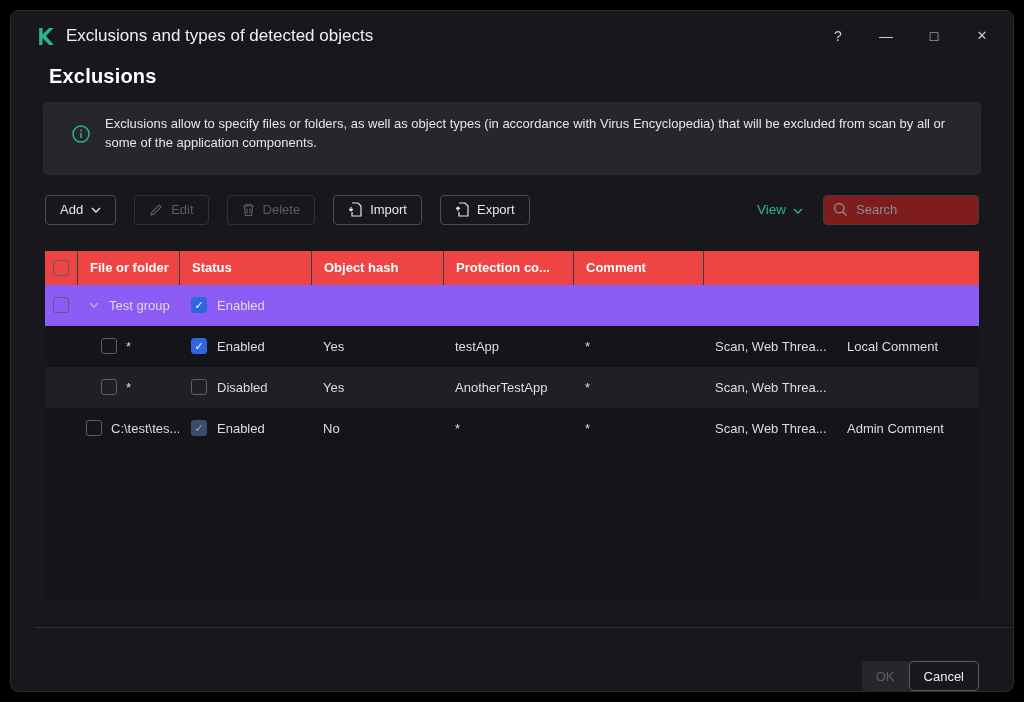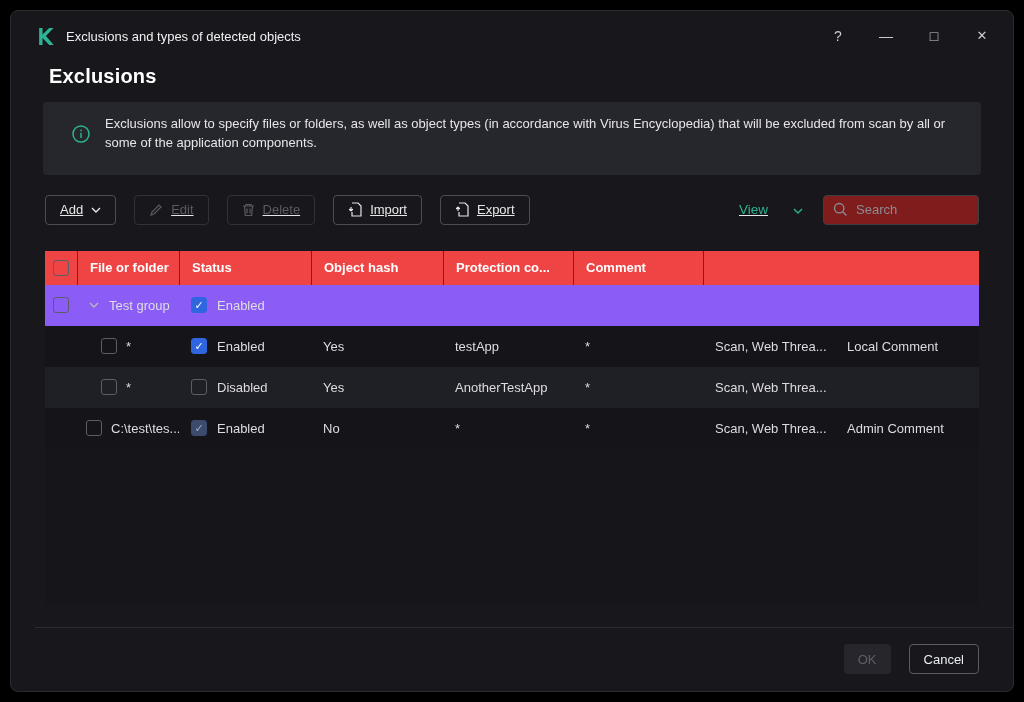--- a/index.html
+++ b/index.html
@@ -6,44 +6,44 @@
   html, body { width: 1024px; height: 702px; background: #000; overflow: hidden;
     font-family: "Liberation Sans", "DejaVu Sans", sans-serif; }
   .window {
     width: 1004px; height: 682px; margin: 10px; background: #17171c;
     border: 1px solid #2a2a31; border-radius: 8px; display: flex; flex-direction: column;
     color: #e8e8ea; overflow: hidden;
   }
   
   .titlebar { flex: none; height: 50px; display: flex; align-items: center; padding: 0 22px 0 26px; }
   .logo { width: 17px; height: 17px; display: inline-flex; }
-  .win-title { font-size: 13px; color: #f0f0f2; margin-left: 12px; }
+  .win-title { font-size: 17px; color: #f0f0f2; margin-left: 12px; }
   .win-controls { margin-left: auto; display: flex; align-items: center; gap: 30px; }
   .win-ctl { background: none; border: none; color: #c9c9cf; font-size: 14px; cursor: pointer;
     width: 18px; height: 18px; line-height: 18px; text-align: center; font-family: inherit; }
   .win-ctl.close { font-size: 13px; }
   
   .page-title { flex: none; font-size: 20px; font-weight: 700; color: #ffffff; padding: 4px 38px 14px; letter-spacing: .2px; }
   
   .banner { flex: none; margin: 0 32px 20px; background: #26262d; border-radius: 4px;
     display: flex; align-items: center; gap: 15px; padding: 13px 26px 22px 29px; min-height: 60px; }
   .info-icon { flex: none; width: 18px; height: 18px; }
   .banner-text { font-size: 13px; line-height: 1.45; color: #e6e6ea; max-width: 870px; }
   
-  .toolbar { flex: none; display: flex; align-items: center; padding: 0 34px; margin-bottom: 26px; text-decoration: underline; }
+  .toolbar { flex: none; display: flex; align-items: center; padding: 0 34px; margin-bottom: 26px; }
   .btn-group { display: flex; align-items: center; gap: 18px; }
   .btn { height: 30px; display: inline-flex; align-items: center; gap: 8px; padding: 0 14px;
     background: transparent; border: 1px solid #4c4c55; border-radius: 4px;
     color: #e8e8ea; font-size: 13px; font-family: inherit; cursor: pointer; }
   .btn .ic { display: inline-flex; }
   .btn.disabled { border-color: #31313a; color: #5b5b63; cursor: default; }
   .btn.disabled svg * { stroke: #5b5b63 !important; fill: none; }
   .toolbar-right { margin-left: auto; display: flex; align-items: center; gap: 20px; }
   .view-btn { background: none; border: none; color: #2db394; font-size: 13.5px; font-family: inherit;
-    display: inline-flex; align-items: center; gap: 25px; cursor: pointer; }
+    display: inline-flex; align-items: center; gap: 7px; cursor: pointer; }
   .search-wrap { position: relative; }
   .search-input { width: 156px; height: 30px; background: #7f1d1d; border: 1px solid #3d3d46;
     border-radius: 4px; color: #e8e8ea; font-size: 13px; font-family: inherit; padding: 0 10px 0 32px; outline: none; }
   .search-input::placeholder { color: #8b8b94; }
   .search-icon { position: absolute; left: 10px; top: 7px; }
   
   .table { flex: none; margin: 0 34px; }
   .trow { display: grid; grid-template-columns: 32px 102px 132px 132px 130px 130px 132px 1fr 16px;
     align-items: center; }
   .thead { background: #ef4444; height: 34px; }
@@ -64,21 +64,21 @@
   .cb { flex: none; width: 16px; height: 16px; border: 1px solid #5d5d67; border-radius: 3px;
     display: inline-flex; align-items: center; justify-content: center; cursor: pointer; background: transparent; }
   .cb.checked { background: #2f66e0; border-color: #2f66e0; }
   .cb.checked::after { content: "✓"; color: #fff; font-size: 11px; font-weight: 700; line-height: 1; }
   .cb.checked.muted { background: #3c4a6b; border-color: #3c4a6b; }
   .cb.checked.muted::after { color: #a3adc6; }
   .chev { display: inline-flex; flex: none; }
   
   .spacer { flex: 1; }
   .footer { flex: none; border-top: 1px solid #2c2c34; padding: 16px 34px 0;
-    display: flex; justify-content: flex-end; align-items: flex-start; gap: 18px; height: 64px; margin-left: 24px; }
+    display: flex; justify-content: flex-end; align-items: flex-end; height: 64px; margin-left: 24px; }
   .btn-ok { min-width: 46px; height: 30px; background: #26262c; border: none; border-radius: 4px;
     color: #5f5f67; font-size: 13px; font-family: inherit; cursor: default; padding: 0 14px; }
   .btn-cancel { min-width: 62px; height: 30px; background: transparent; border: 1px solid #5b5b63;
     border-radius: 4px; color: #eceff1; font-size: 13px; font-family: inherit; cursor: pointer; padding: 0 14px; }
 </style>
 </head>
 <body>
 
 <div class="window">
 

